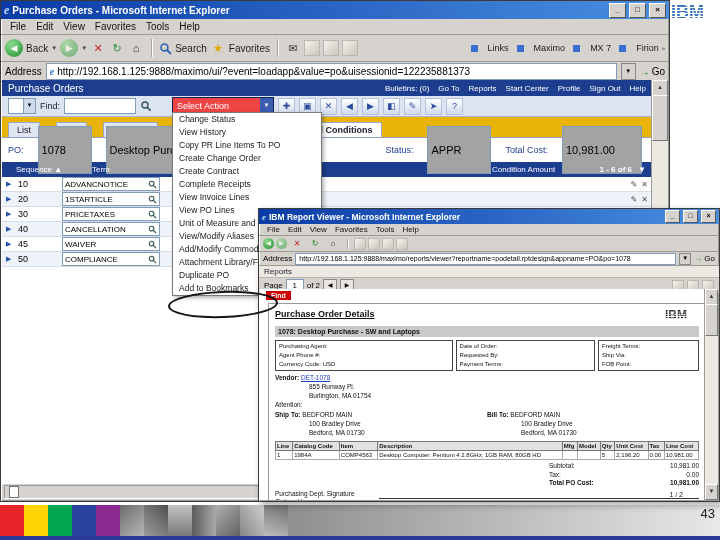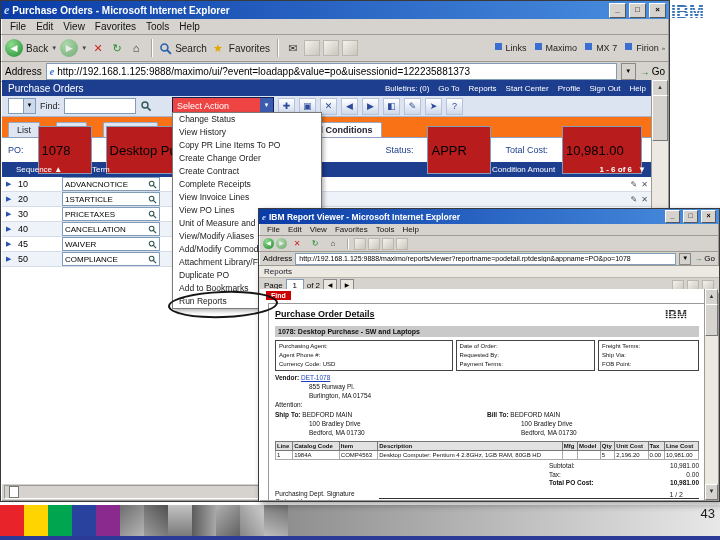--- a/index.html
+++ b/index.html
@@ -42,21 +42,21 @@
   .icn{width:16px;height:16px;text-align:center;line-height:16px;font-size:11px;flex:0 0 auto;color:#333;}
   .icn.red{color:#c22;}
   .icn.green{color:#1e8c2e;}
   .vsep{width:1px;height:18px;background:#a8a69e;margin:0 4px;box-shadow:1px 0 0 #fff;flex:0 0 auto;}
   #report-win .vsep{height:10px;}
   .tinycaret{font-size:6px;color:#444;}
   .sqicon{width:14px;height:14px;border:1px solid #b9b7af;flex:0 0 auto;
           background:linear-gradient(135deg,#f4f2ec,#c9c6bd);}
   #report-win .sqicon{width:10px;height:10px;}
   .qlinks{margin-left:auto;display:flex;align-items:center;gap:8px;font-size:9px;color:#222;}
-  .ql{display:flex;gap:4px;}
+  .ql{display:flex;align-items:center;gap:10px;}
   .lsq{display:inline-block;width:7px;height:7px;background:#3a6ed0;}
 
   .addr{display:flex;align-items:center;height:19px;border-bottom:1px solid #9c9a92;
         padding:0 4px;font-size:10px;gap:4px;}
   #report-win .addr{height:13px;font-size:8px;gap:3px;}
   .urlbox{flex:1;height:15px;background:#fff;border:1px solid #7f9db9;display:flex;
           align-items:center;gap:3px;padding:0 3px;font-size:10px;overflow:hidden;white-space:nowrap;}
   #report-win .urlbox{height:10px;font-size:7px;}
   .urltext{overflow:hidden;text-overflow:ellipsis;}
   .drop{width:13px;height:15px;background:#d6d3ce;border:1px solid #888;font-size:6px;
@@ -78,29 +78,29 @@
   .combo-sm .cc{position:absolute;right:0;top:0;width:11px;height:100%;background:#cfd9ec;
                 border-left:1px solid #7f9db9;font-size:6px;text-align:center;line-height:13px;}
   .findlabel{font-size:9px;color:#222;}
   .findinput{width:70px;height:14px;background:#fff;border:1px solid #7f9db9;}
   .selact{width:96px;height:16px;background:#ef4444;color:#fff;font-size:9px;display:flex;
           align-items:center;padding:0 0 0 4px;border:1px solid #0d1f55;margin-left:16px;}
   .selact .caret{margin-left:auto;background:#3c5cb0;width:13px;height:100%;text-align:center;
                  font-size:6px;line-height:14px;}
   .ico15{width:15px;height:15px;border:1px solid #b6c2da;background:linear-gradient(#fff,#cfd9ec);
          display:flex;align-items:center;justify-content:center;font-size:9px;color:#2a4a9a;flex:0 0 auto;}
-  .tabrow{height:18px;background:#f97316;display:flex;align-items:flex-end;
+  .tabrow{height:18px;background:#eab308;display:flex;align-items:flex-end;
           padding:2px 6px 0;gap:16px;border-bottom:1px solid #8fa0c0;}
   .tab{font-size:9px;padding:2px 8px;background:#dfe6f2;border:1px solid #9aa8c8;border-bottom:none;
        border-radius:2px 2px 0 0;color:#223;}
   .tab.selected{background:#fff;font-weight:bold;}
   .porow{height:24px;display:flex;align-items:center;gap:14px;padding:0 6px;background:#fff;font-size:9px;}
   .flabel{color:#1d3d8f;}
-  .fbox{height:14px;border:1px solid #7f9db9;background:#b91c1c;display:flex;align-items:center;
-        padding:16px 3px;font-size:13px;overflow:hidden;white-space:nowrap;}
+  .fbox{height:14px;border:1px solid #7f9db9;background:#a3a3a3;display:flex;align-items:center;
+        padding:16px 3px;font-size:11px;overflow:hidden;white-space:nowrap;}
   .w-po{width:46px;} .w-desc{width:190px;} .w-status{width:56px;} .w-total{width:72px;margin-right:4px;}
   .tablehead{height:15px;background:#1d3d8f;color:#fff;display:flex;align-items:center;
              font-size:8px;padding:0 4px;gap:4px;}
   .th-seq{width:72px;padding-left:10px;} .th-term{width:96px;} .th-desc{flex:1;} .th-amt{width:86px;}
   .th-pager{width:50px;text-align:right;font-weight:bold;}
   .th-dl{width:12px;text-align:center;}
   .trow{height:14px;display:flex;align-items:center;font-size:9px;border-bottom:1px solid #d7dde8;
         padding:0 4px;gap:4px;background:#fff;}
   .trow:nth-of-type(even){background:#eef2f9;}
   .expand{color:#2a52b0;font-size:7px;width:8px;}
@@ -472,21 +472,20 @@
       <div class="mitem">Create Contract</div>
       <div class="mitem">Complete Receipts</div>
       <div class="mitem">View Invoice Lines</div>
       <div class="mitem">View PO Lines</div>
       <div class="mitem">Unit of Measure and Conversion</div>
       <div class="mitem">View/Modify Aliases</div>
       <div class="mitem">Add/Modify Commodity Codes</div>
       <div class="mitem">Attachment Library/Folders</div>
       <div class="mitem">Duplicate PO</div>
       <div class="mitem">Add to Bookmarks</div>
-      <div class="mitem">Run Reports</div>
     </div>
   <div id="run-ellipse"></div>
 
   <div class="win" id="report-win">
     <div class="tbar">
       <span class="e-icon" style="font-size:9px">e</span>
       <span class="title">IBM Report Viewer - Microsoft Internet Explorer</span>
       <span class="winbtn">_</span>
       <span class="winbtn">□</span>
       <span class="winbtn">×</span>

